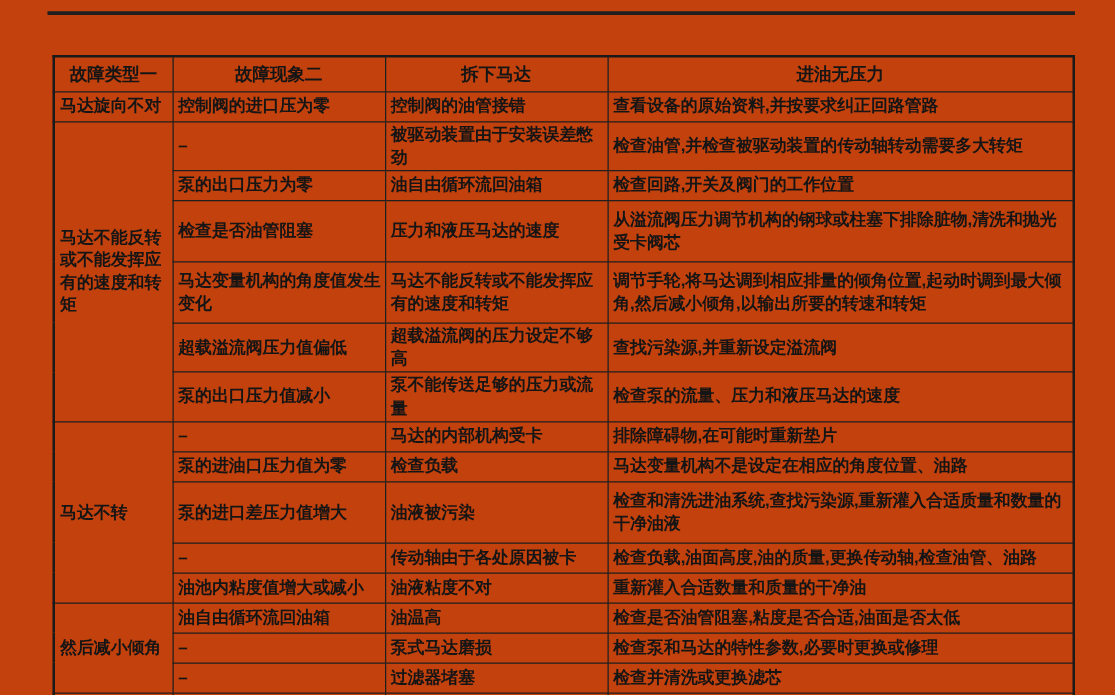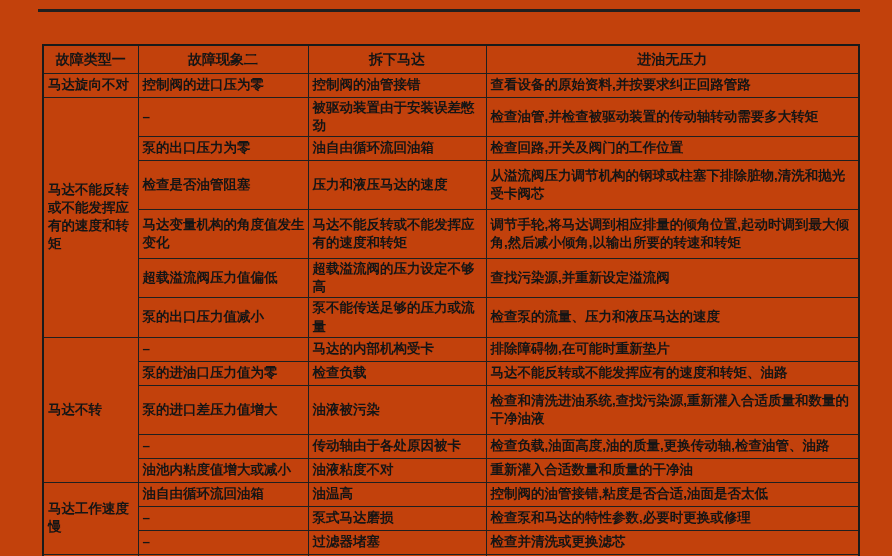--- a/index.html
+++ b/index.html
@@ -110,43 +110,43 @@
 
       <tr class="s">
         <td class="type" rowspan="5">马达不转</td>
         <td class="c">–</td>
         <td>马达的内部机构受卡</td>
         <td>排除障碍物,在可能时重新垫片</td>
       </tr>
       <tr class="s">
         <td>泵的进油口压力值为零</td>
         <td>检查负载</td>
-        <td>马达不能反转或不能发挥应有的速度和转矩、油路</td>
+        <td>马达变量机构不是设定在相应的角度位置、油路</td>
       </tr>
       <tr class="d">
         <td>泵的进口差压力值增大</td>
         <td>油液被污染</td>
         <td>检查和清洗进油系统,查找污染源,重新灌入合适质量和数量的干净油液</td>
       </tr>
       <tr class="s">
         <td class="c">–</td>
         <td>传动轴由于各处原因被卡</td>
         <td>检查负载,油面高度,油的质量,更换传动轴,检查油管、油路</td>
       </tr>
       <tr class="s">
         <td>油池内粘度值增大或减小</td>
         <td>油液粘度不对</td>
         <td>重新灌入合适数量和质量的干净油</td>
       </tr>
 
       <tr class="s">
-        <td class="type" rowspan="3">马达工作速度慢</td>
+        <td class="type" rowspan="3">然后减小倾角</td>
         <td>油自由循环流回油箱</td>
         <td>油温高</td>
-        <td>控制阀的油管接错,粘度是否合适,油面是否太低</td>
+        <td>检查是否油管阻塞,粘度是否合适,油面是否太低</td>
       </tr>
       <tr class="s">
         <td class="c">–</td>
         <td>泵式马达磨损</td>
         <td>检查泵和马达的特性参数,必要时更换或修理</td>
       </tr>
       <tr class="s">
         <td class="c">–</td>
         <td>过滤器堵塞</td>
         <td>检查并清洗或更换滤芯</td>

